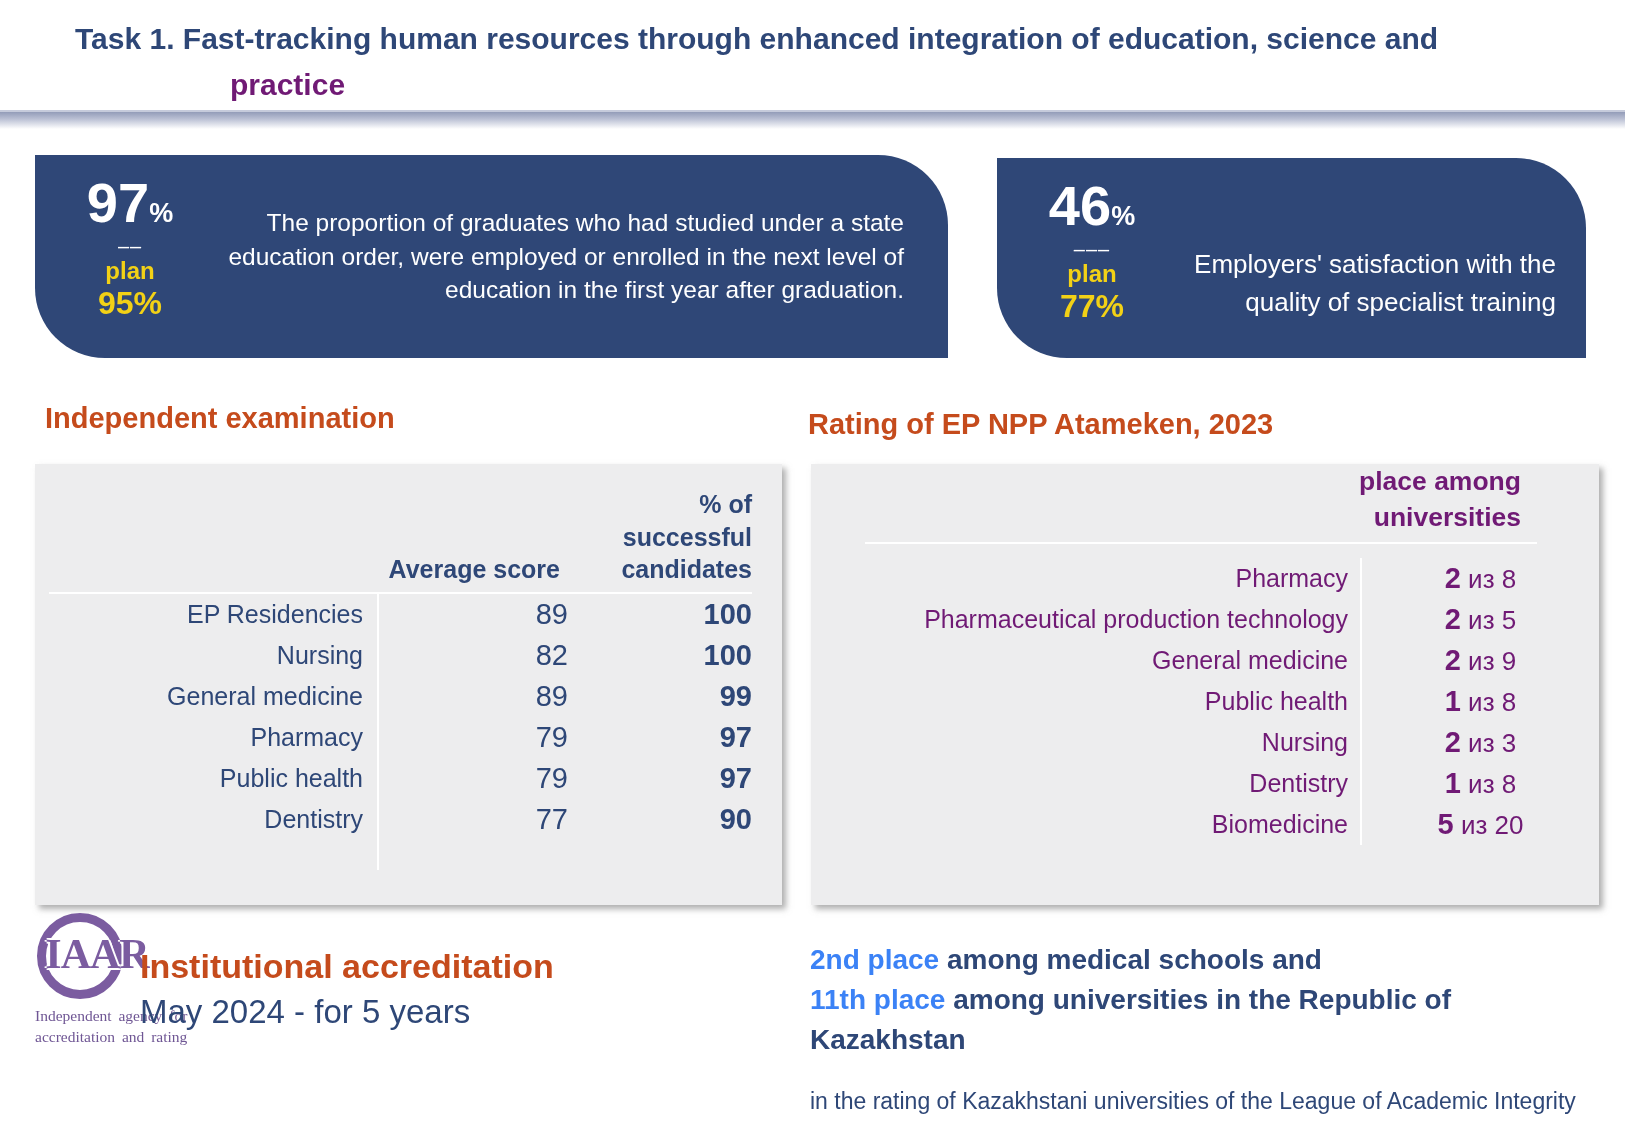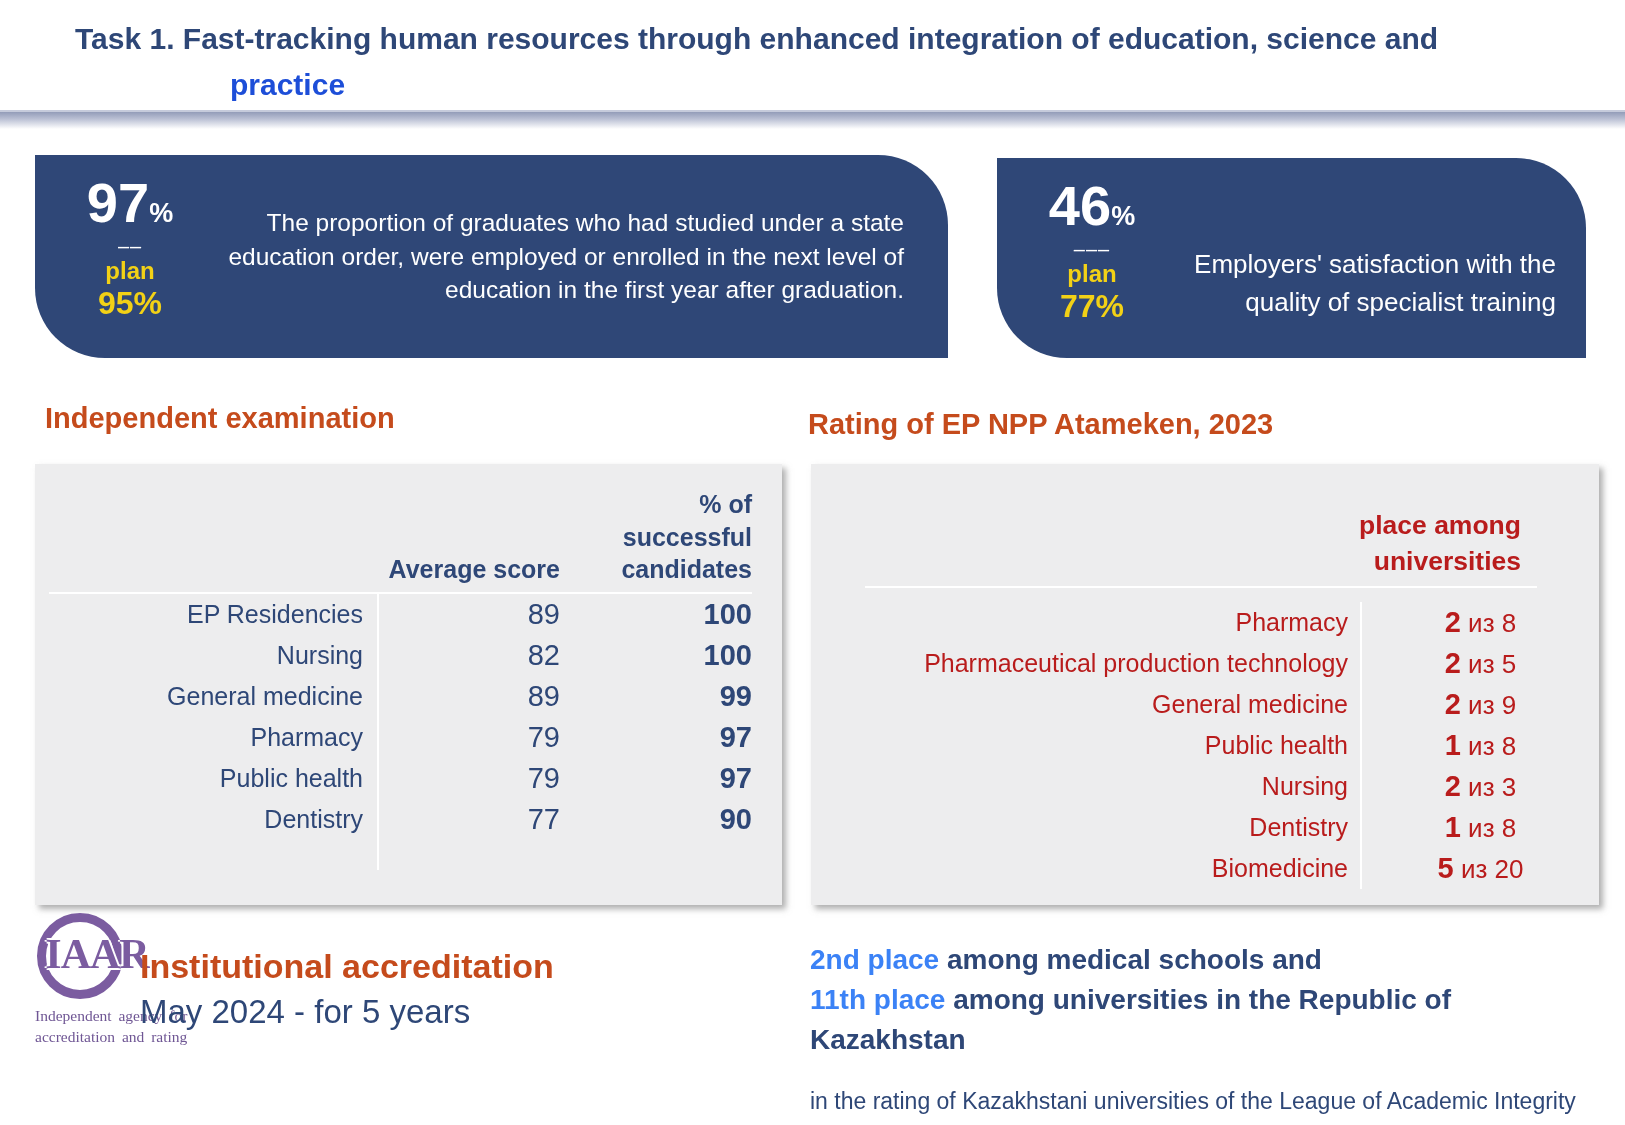--- a/index.html
+++ b/index.html
@@ -3,21 +3,21 @@
 <meta charset="utf-8">
 <style>
   html,body { margin:0; padding:0; background:#ffffff; }
   .slide {
     position:relative; width:1625px; height:1125px; overflow:hidden;
     background:#ffffff; font-family:"Liberation Sans", sans-serif;
   }
 
   
   .title-line1 { position:absolute; left:75px; top:22px; font-size:30px; font-weight:bold; color:#2E4777; }
-  .title-line2 { position:absolute; left:230px; top:68px; font-size:30px; font-weight:bold; color:#1d4ed8; }
+  .title-line2 { position:absolute; left:230px; top:68px; font-size:30px; font-weight:bold; color:#701a75; }
   .divider {
     position:absolute; left:0; top:110px; width:100%; height:17px;
     border-top:2px solid #c6cbdb;
     background:linear-gradient(to bottom,#939cb8 0%,#b9bfd3 40%,#ffffff 100%);
   }
 
   
   .banner {
     position:absolute; background:#2F4777; color:#ffffff;
     border-radius:0 70px 0 70px; display:flex;
@@ -44,28 +44,28 @@
   
   .panel { position:absolute; background:#EDEDEE; box-shadow:4px 4px 6px rgba(110,110,110,0.55); }
   .panel-left  { left:35px;  top:464px; width:747px; height:441px; }
   .panel-right { left:811px; top:464px; width:788px; height:441px; }
 
   
   .exam-table { padding:24px 30px 0 14px; color:#2E4777; }
   .exam-head { display:grid; grid-template-columns:330px 181px 1fr; border-bottom:2px solid #ffffff; padding-bottom:6px; }
   .exam-head .col-avg { text-align:right; align-self:end; font-weight:bold; font-size:25px; line-height:1.3; }
   .exam-head .col-pct { justify-self:end; align-self:end; width:172px; text-align:right; font-weight:bold; font-size:25px; line-height:1.3; }
-  .exam-row { display:grid; grid-template-columns:330px 181px 1fr; height:41px; align-items:center; }
+  .exam-row { display:grid; grid-template-columns:330px 181px 1fr; height:41px; align-items:center;gap:8px; }
   .exam-row .label { height:100%; display:flex; align-items:center; justify-content:flex-end; padding-right:14px; border-right:2px solid #ffffff; font-size:25px; }
   .exam-row .avg { text-align:right; font-size:29px; }
   .exam-row .pct { text-align:right; font-size:29px; font-weight:bold; }
   .exam-row.spacer { height:30px; }
 
   
-  .rating-table { padding:18px 0 0 14px; color:#b91c1c;margin-top:26px; }
+  .rating-table { padding:0 0 0 14px; color:#701a75; }
   .rating-head { text-align:right; padding-right:78px; }
   .rating-head span { display:inline-block; width:185px; text-align:right; font-weight:bold; font-size:26.5px; line-height:1.35; }
   .rating-head-border { border-bottom:2px solid #ffffff; margin:6px 62px 0 40px; }
   .rating-body { margin-top:14px; }
   .rating-row { display:grid; grid-template-columns:537px 1fr; height:41px; align-items:center; }
   .rating-row .label { height:100%; display:flex; align-items:center; justify-content:flex-end; padding-right:12px; border-right:2px solid #ffffff; font-size:25px; }
   .rating-row .place-val { text-align:center; font-size:26px; white-space:nowrap; }
   .rating-row .place-num { font-size:29px; font-weight:bold; }
 
   

